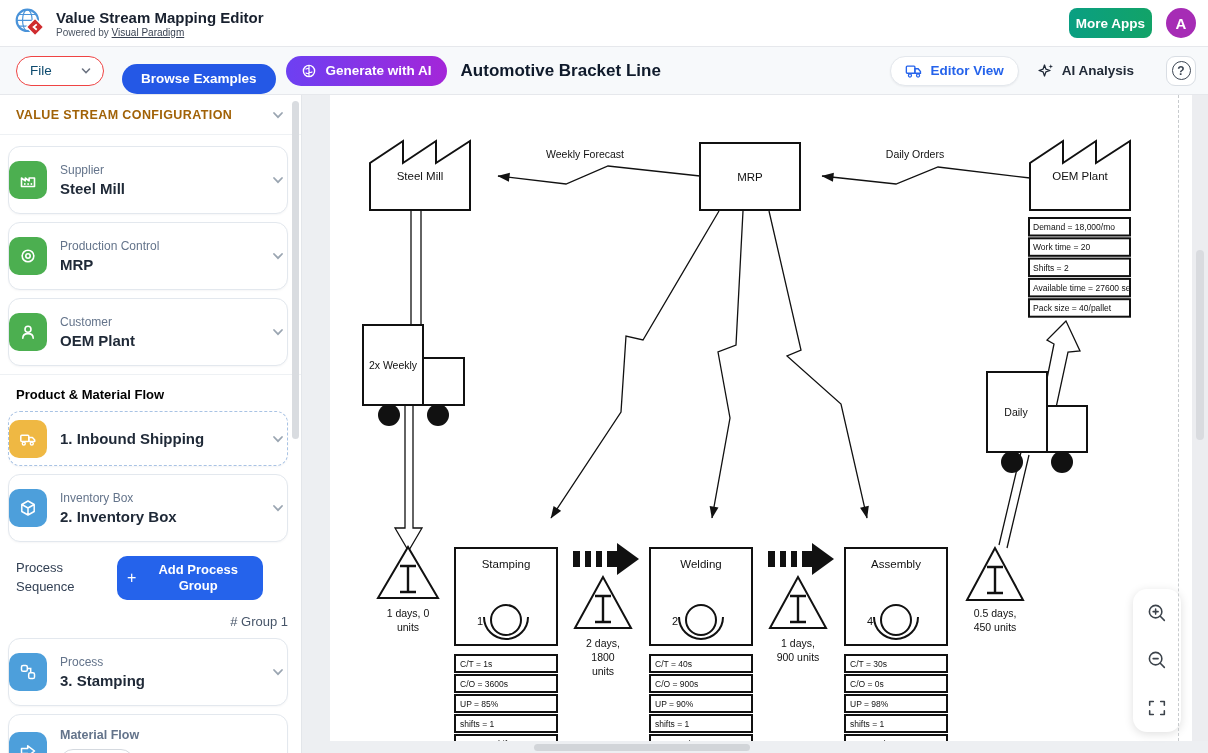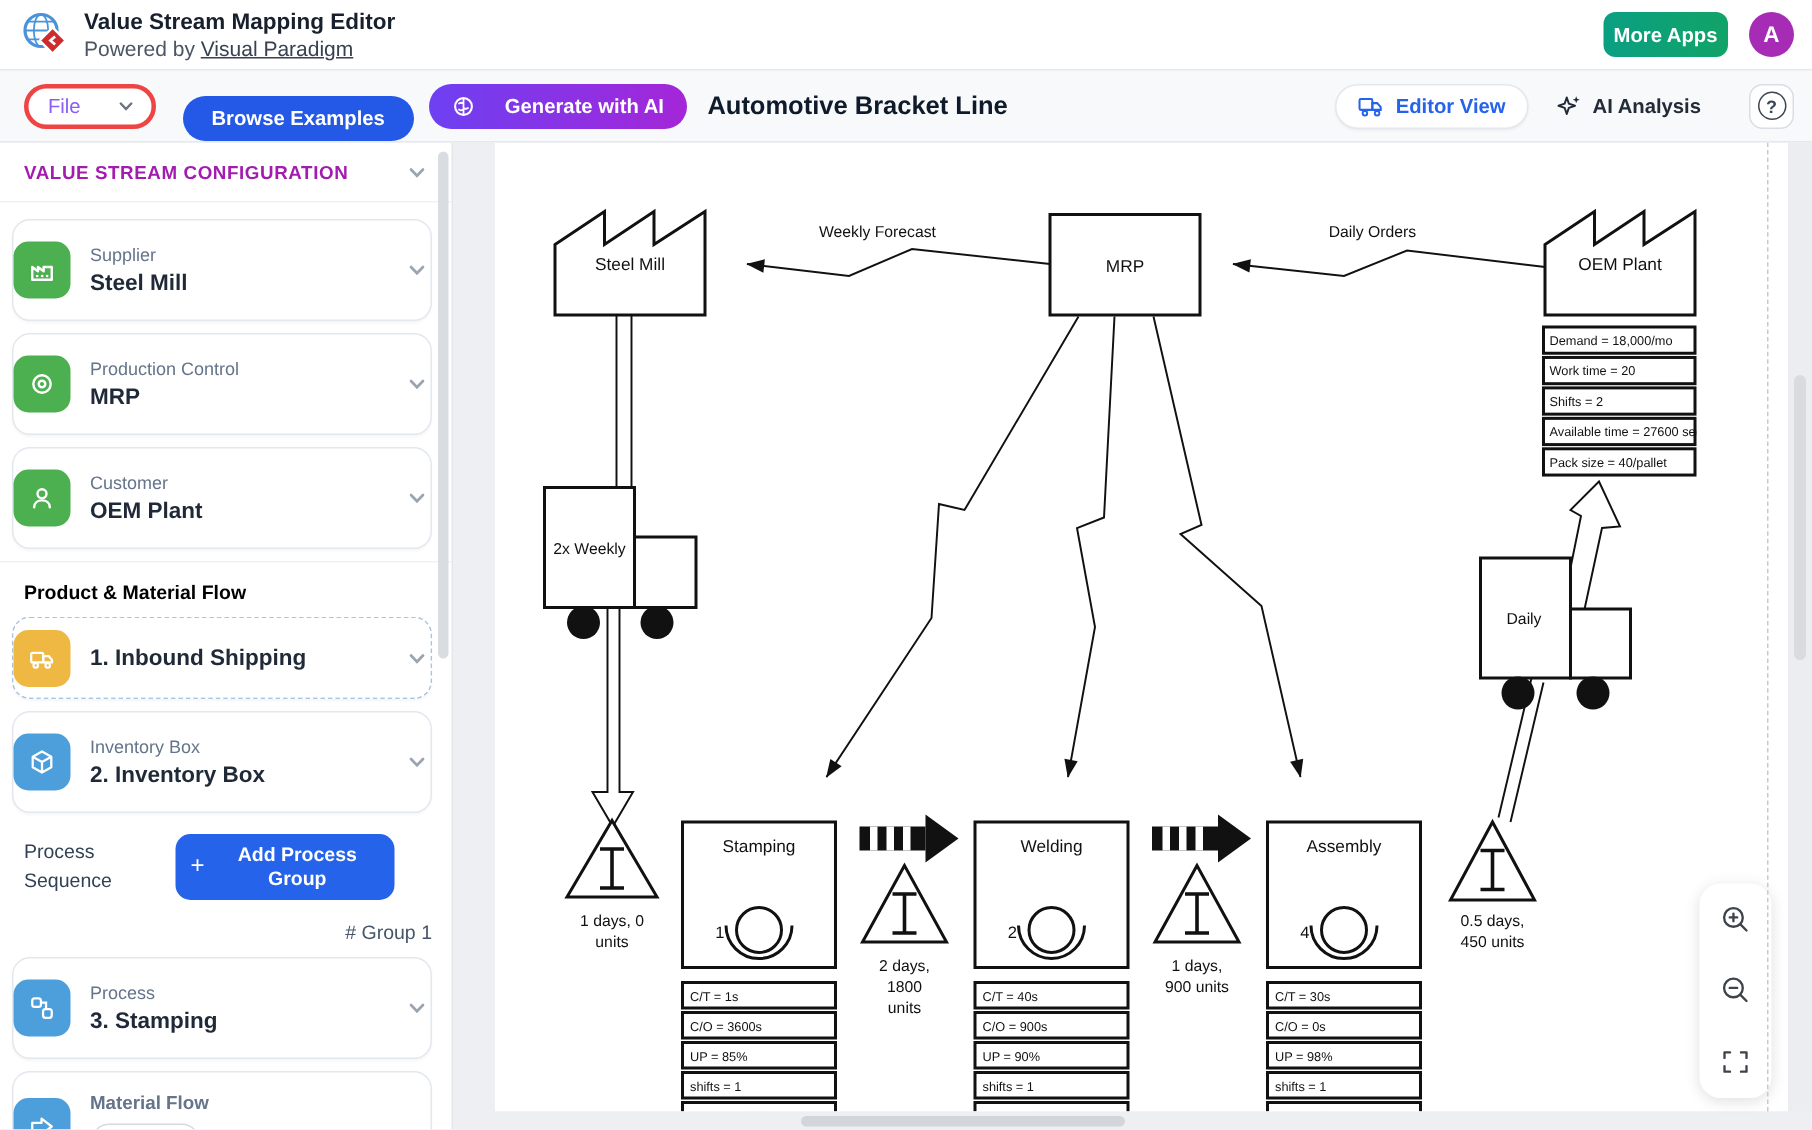--- a/index.html
+++ b/index.html
@@ -4,55 +4,55 @@
 <style>
   * { margin:0; padding:0; box-sizing:border-box; }
   body { font-family:"Liberation Sans", sans-serif; background:#dfe3e8; }
   .app { position:relative; width:1208px; height:753px; background:#edeff2; overflow:hidden; color:#1f2937; }
 
   
   .topbar { position:absolute; top:0; left:0; right:0; height:47px; background:#fff;
             border-bottom:1px solid #e6e8ec; display:flex; align-items:center; padding:0 12px 0 14px; z-index:10; }
   .logo { width:32px; height:32px; margin-right:10px; flex:none; }
   .app-title { font-size:15px; font-weight:700; color:#18202e; line-height:1.2; }
-  .powered { font-size:14px; color:#4b5563; }
+  .powered { font-size:10px; color:#4b5563; }
   .powered a { color:#374151; text-decoration:underline; cursor:pointer; }
   .topbar-spacer { flex:1; }
   .more-apps { border:none; cursor:pointer; height:30px; padding:0 7px; border-radius:8px;
                background:linear-gradient(90deg,#0a9f82,#12a368); color:#fff; font-size:13.5px; font-weight:700;
                font-family:inherit; margin-right:14px; }
   .avatar { width:30px; height:30px; border-radius:50%; background:#a62cb5; color:#fff; font-size:15px;
             font-weight:700; display:flex; align-items:center; justify-content:center; cursor:pointer; }
 
   
   .toolbar { position:absolute; top:47px; left:0; right:0; height:48px; background:#f7f9fb;
              border-bottom:1px solid #e6e8ec; display:flex; align-items:center; padding:0 12px 0 16px; z-index:9; }
-  .file-select { width:88px; height:30px; background:#fff; border:3px solid #ef4444; border-radius:15px;
+  .file-select { width:88px; height:30px; background:#fff; border:1px solid #ef4444; border-radius:15px;
                  display:flex; align-items:center; justify-content:space-between; padding:0 10px 0 13px;
-                 font-size:13.5px; color:#8b5cf6; cursor:pointer; }
+                 font-size:13.5px; color:#0c4a6e; cursor:pointer; }
   .btn { border:none; cursor:pointer; height:30px; border-radius:15px; font-family:inherit;
          font-size:13.5px; font-weight:600; display:flex; align-items:center; }
   .btn-browse { background:#2458e6; color:#fff; padding:0 19px; margin-left:18px;margin-top:16px; }
-  .btn-generate { background:linear-gradient(90deg,#6d40f2,#a426d8); color:#fff; padding:0 15px; margin-left:10px; gap:20px; }
+  .btn-generate { background:linear-gradient(90deg,#6d40f2,#a426d8); color:#fff; padding:0 15px; margin-left:10px; gap:9px; }
   .doc-title { font-size:17px; font-weight:700; color:#0f1a2b; margin-left:14px; }
   .toolbar-right { margin-left:auto; display:flex; align-items:flex-start; }
   .btn-editor-view { background:#fff; border:1px solid #e4e8ed; box-shadow:0 1px 2px rgba(16,24,40,.06);
                      color:#2563eb; padding:0 14px; gap:7px; }
   .btn-ai-analysis { background:transparent; color:#222b38; padding:0 6px; gap:7px; margin-left:12px; }
   .btn-help { width:30px; height:30px; border-radius:9px; background:#fff; border:1px solid #d9dee4;
               display:flex; align-items:center; justify-content:center; cursor:pointer; margin-left:26px; padding:0; }
   .qmark { width:19px; height:19px; border:1.6px solid #3c4653; border-radius:50%; display:flex;
            align-items:center; justify-content:center; font-size:12px; font-weight:700; color:#3c4653; }
 
   
   .sidebar { position:absolute; top:95px; left:0; width:302px; bottom:0; background:#fff;
              border-right:1px solid #e3e6ea; overflow:hidden; z-index:4; }
   .sb-header { height:40px; display:flex; align-items:center; justify-content:space-between;
                padding:0 14px 0 16px; border-bottom:1px solid #eef1f4; cursor:pointer; }
-  .sb-header span { font-size:12.5px; font-weight:700; color:#a21caf; letter-spacing:.4px; }
+  .sb-header span { font-size:12.5px; font-weight:700; color:#a16207; letter-spacing:.4px; }
   .sb-body { padding:11px 13px 0 8px; }
   .card { display:flex; align-items:center; gap:13px; padding:0 0; height:68px; background:#fff;
           border:1px solid #e3e8ee; border-radius:12px; box-shadow:0 1px 2px rgba(16,24,40,.04);
           margin-bottom:8px; cursor:pointer; }
   .card.dashed { border:1px dashed #a9c3e4; height:55px; }
   .tile { width:38px; height:38px; border-radius:10px; display:flex; align-items:center;
           justify-content:center; flex:none; }
   .tile.g { background:#4caf50; } .tile.b { background:#4d9fdb; } .tile.a { background:#efb843; }
   .card .txt { flex:1; min-width:0; }
   .card .lab { font-size:12px; color:#64748b; margin-bottom:3px; }

